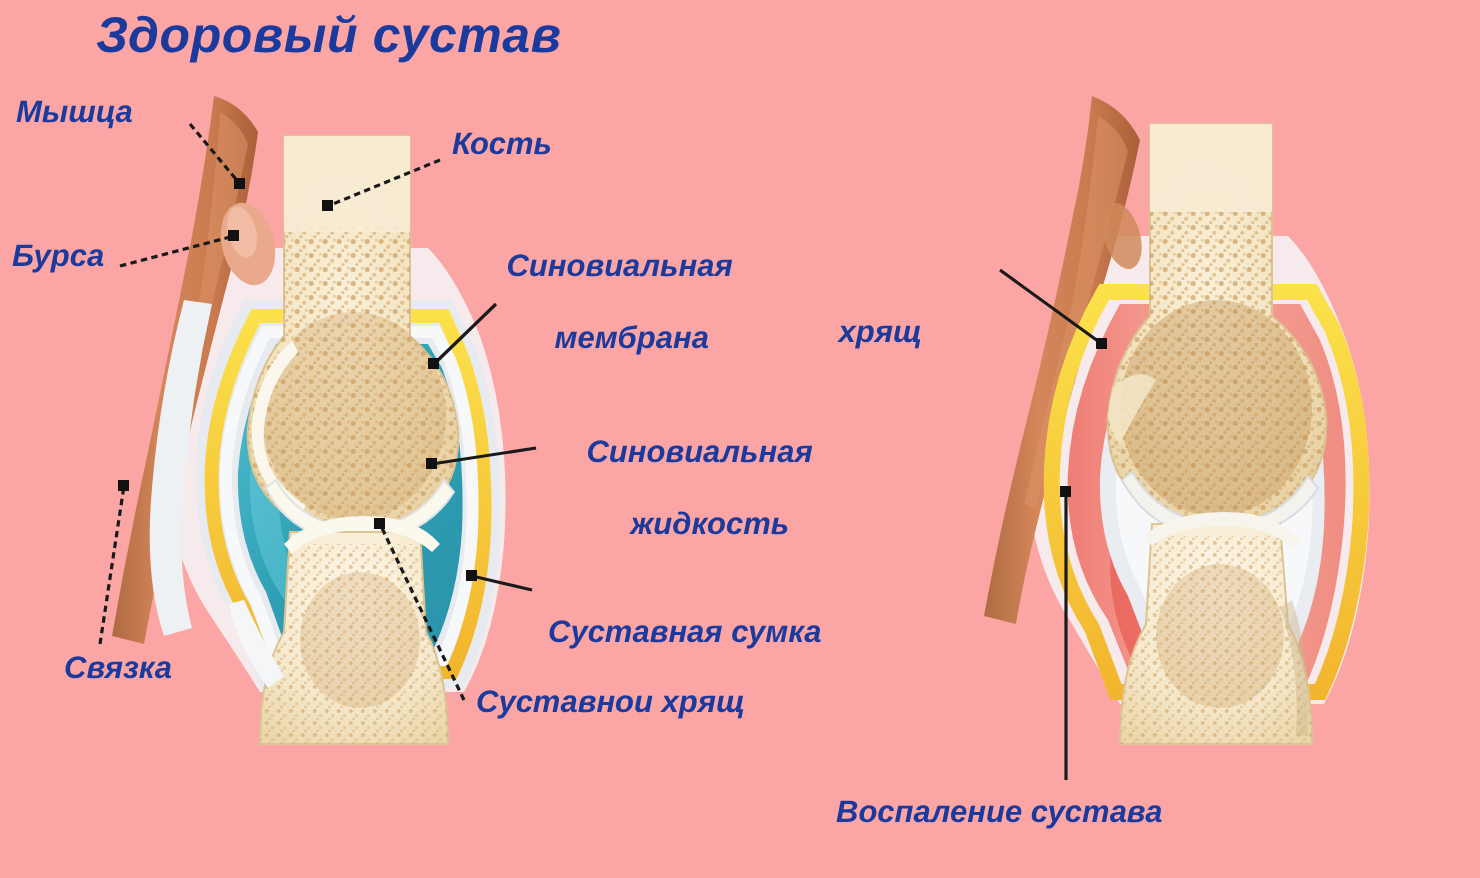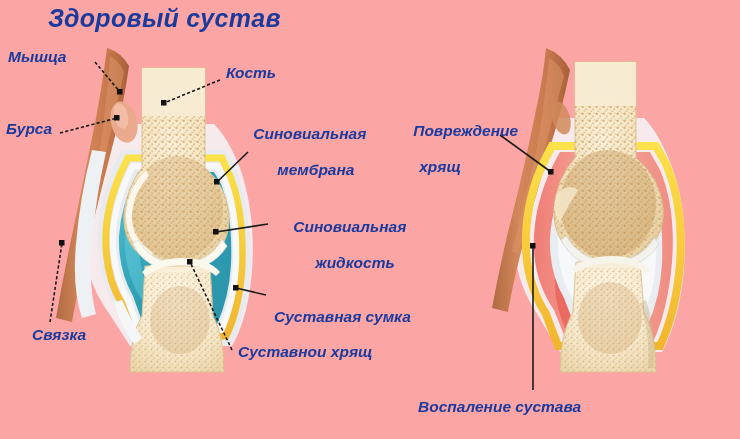--- a/index.html
+++ b/index.html
@@ -227,19 +227,19 @@
   <div class="lbl" style="left:276px; top:200px;">
     <span>Синовиальная</span><br>
     <span style="display:inline-block; padding-left:6px;margin-left:16px;">жидкость</span>
   </div>
 
   <div class="lbl" style="left:274px; top:288px;margin-top:20px;">Суставная сумка</div>
 
   <div class="lbl" style="left:238px; top:343px;">Суставнои хрящ</div>
 
   <div class="lbl" style="left:396px; top:104px;">
-    <span>Повреждение</span><br>
+    <br>
     <span style="display:inline-block; padding-left:6px;">хрящ</span>
   </div>
 
   <div class="lbl" style="left:418px; top:398px;text-align:right;">Воспаление сустава</div>
 
 </div>
 
 </body></html>

